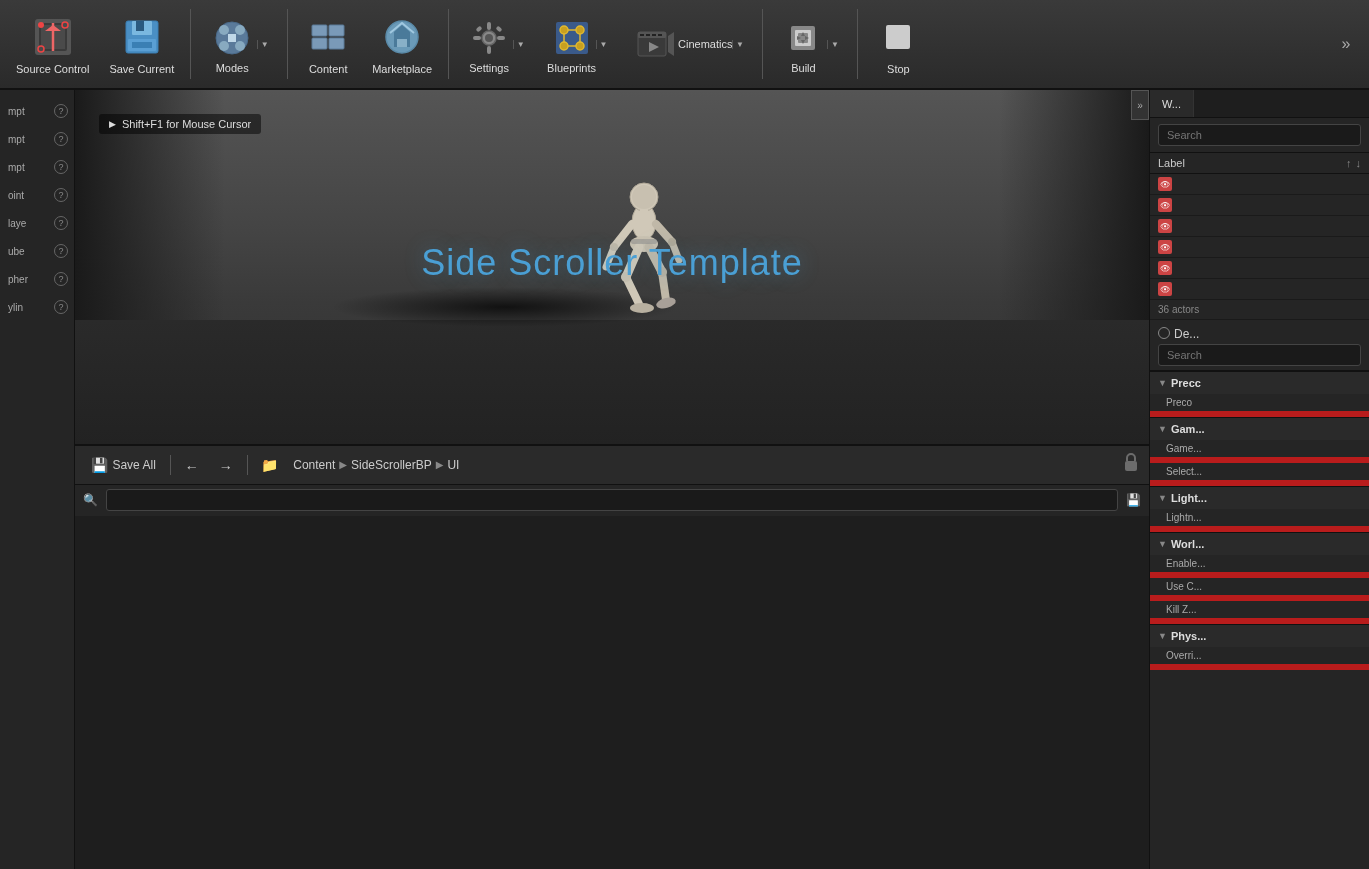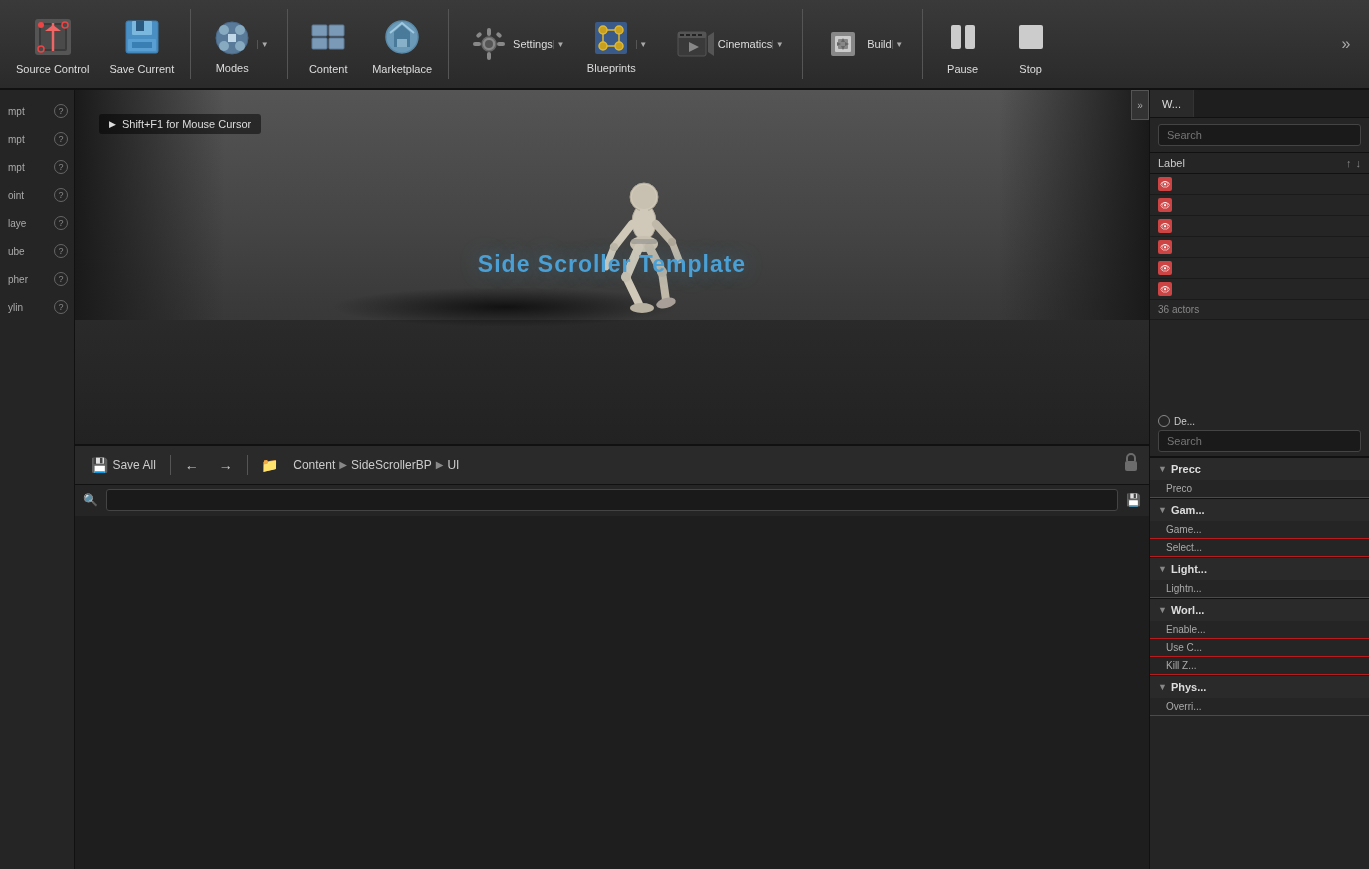--- a/index.html
+++ b/index.html
@@ -128,22 +128,22 @@
     .viewport-hint::before {
       content: '▶';
       font-size: 9px;
       color: #ddd;
     }
     .viewport-title {
       position: absolute;
       top: 50%;
       left: 50%;
       transform: translate(-50%, -60%);
-      font-size: 23px;
-      font-weight: bold;
+      font-size: 36px;
+      font-weight: normal;
       color: #4a9fd4;
       text-shadow: 0 0 20px rgba(74,159,212,0.4);
       letter-spacing: 1px;
       white-space: nowrap;
     }
     
     .running-figure {
       position: absolute;
       bottom: 25%;
       left: 53%;
@@ -324,26 +324,25 @@
 
     
     .details-section {
       padding: 4px 8px;
       border-bottom: 1px solid #111;
       font-size: 11px;
       color: #aaa;
     }
     .details-label {
       display: flex;
-      align-items: flex-end;
+      align-items: flex-start;
       gap: 4px;
-      font-size: 10px;
+      font-size: 12px;
       color: #ccc;
       padding: 3px 0;
-      margin-top: 44px;
     }
 
     
     .props-section {
       border-top: 1px solid #111;
     }
     .props-header {
       display: flex;
       align-items: center;
       padding: 5px 8px;
@@ -359,21 +358,21 @@
     }
     .props-header.section-title {
       font-weight: bold;
       color: #ddd;
     }
     .prop-row {
       display: flex;
       padding: 3px 16px;
       font-size: 10px;
       color: #aaa;
-      border-bottom: 1px solid #b91c1c;
+      border-bottom: 6px solid #b91c1c;
     }
     .prop-name { flex: 1; }
 
     
     .expand-btn {
       position: absolute;
       right: 220px;
       top: 90px;
       width: 18px;
       height: 30px;
@@ -468,21 +467,21 @@
         <rect x="15" y="22" width="10" height="8" fill="#88b0c8"></rect>
         <path d="M8 16 L20 6 L32 16" fill="none" stroke="#a0c8e0" stroke-width="2"></path>
       </svg>
     </div>
     <span>Marketplace</span>
   </div>
 
   <div class="toolbar-separator"></div>
 
   <div class="toolbar-btn" style="flex-direction:row;gap:0">
-    <div style="display:flex;flex-direction:row;align-items:center;justify-content:flex-end;flex:1">
+    <div style="display:flex;flex-direction:column;align-items:center;justify-content:flex-end;flex:1">
       <div class="icon-area">
         <svg viewBox="0 0 40 40">
           <circle cx="20" cy="20" r="7" fill="#888" stroke="#666" stroke-width="1.5"></circle>
           <circle cx="20" cy="20" r="4" fill="#555"></circle>
           <rect x="18" y="4" width="4" height="8" rx="2" fill="#888"></rect>
           <rect x="18" y="28" width="4" height="8" rx="2" fill="#888"></rect>
           <rect x="4" y="18" width="8" height="4" rx="2" fill="#888"></rect>
           <rect x="28" y="18" width="8" height="4" rx="2" fill="#888"></rect>
           <rect x="8" y="8" width="4" height="6" rx="2" fill="#888" transform="rotate(45 10 11)"></rect>
           <rect x="28" y="8" width="4" height="6" rx="2" fill="#888" transform="rotate(-45 30 11)"></rect>
@@ -528,48 +527,39 @@
         </svg>
       </div>
       <span>Cinematics</span>
     </div>
     <div class="arrow-part" style="width:14px;display:flex;align-items:center;justify-content:center;border-left:1px solid #555;color:#aaa;font-size:8px">▼</div>
   </div>
 
   <div class="toolbar-separator"></div>
 
   <div class="toolbar-btn" style="flex-direction:row;gap:0">
-    <div style="display:flex;flex-direction:row;align-items:center;justify-content:center;flex:1">
+    <div style="display:flex;flex-direction:column;align-items:center;justify-content:center;flex:1">
       <div class="icon-area">
         <svg viewBox="0 0 40 40">
           <rect x="8" y="8" width="24" height="24" rx="2" fill="#888"></rect>
           <rect x="12" y="12" width="16" height="16" rx="1" fill="#ccc"></rect>
           <rect x="15" y="15" width="10" height="10" rx="1" fill="#888"></rect>
           <polygon points="18,18 22,18 20,14" fill="#666"></polygon>
           <polygon points="18,22 22,22 20,26" fill="#666"></polygon>
           <polygon points="14,18 14,22 18,20" fill="#666"></polygon>
           <polygon points="22,18 22,22 26,20" fill="#666"></polygon>
         </svg>
       </div>
       <span>Build</span>
     </div>
     <div class="arrow-part" style="width:14px;display:flex;align-items:center;justify-content:center;border-left:1px solid #555;color:#aaa;font-size:8px">▼</div>
   </div>
 
   <div class="toolbar-separator"></div>
 
-  <div class="toolbar-btn">
-    <div class="icon-area">
-      <svg viewBox="0 0 40 40">
-        <rect x="8" y="8" width="10" height="24" rx="2" fill="#ccc"></rect>
-        <rect x="22" y="8" width="10" height="24" rx="2" fill="#ccc"></rect>
-      </svg>
-    </div>
-    <span>Pause</span>
-  </div>
 
   <div class="toolbar-btn">
     <div class="icon-area">
       <svg viewBox="0 0 40 40">
         <rect x="8" y="8" width="24" height="24" rx="2" fill="#ccc"></rect>
       </svg>
     </div>
     <span>Stop</span>
   </div>
 

